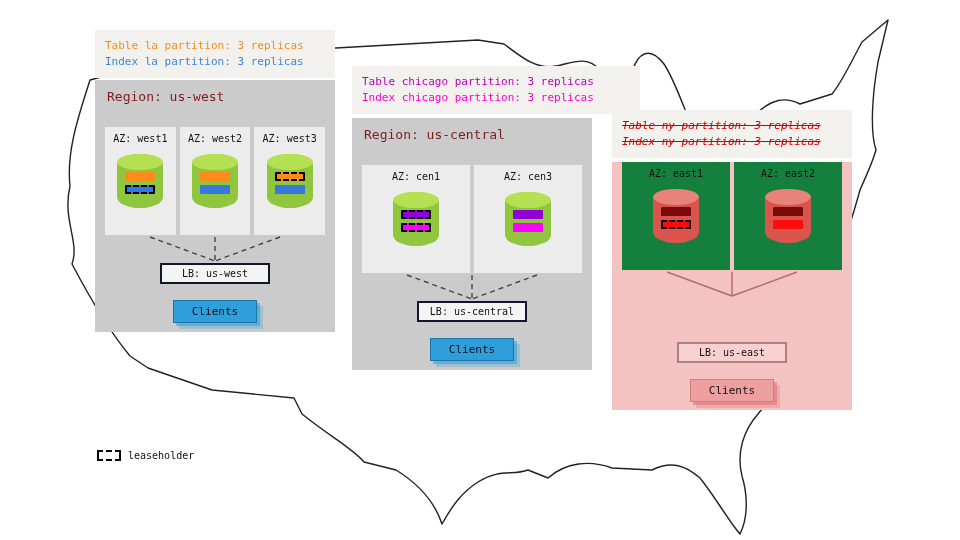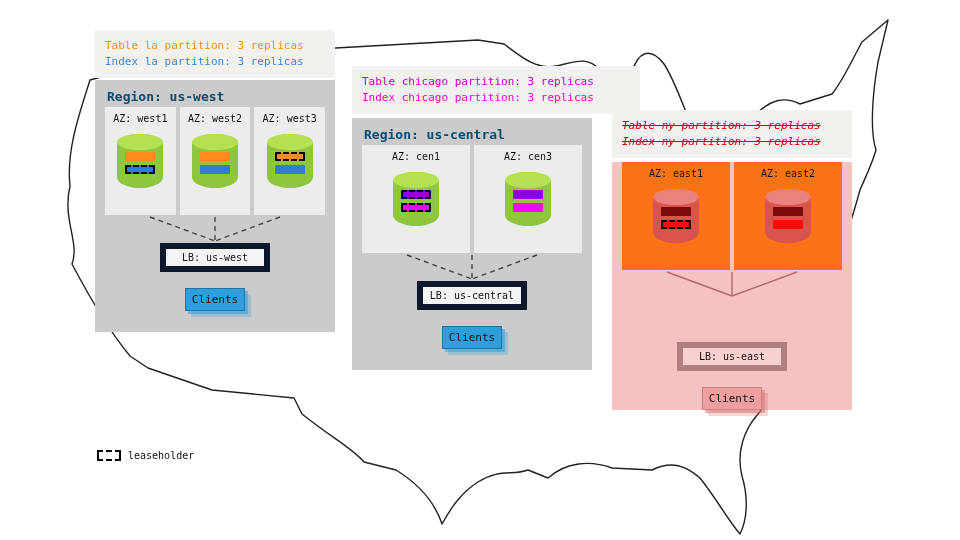--- a/index.html
+++ b/index.html
@@ -10,45 +10,45 @@
   .map-svg { position:absolute; inset:0; }
 
   
   .note { position:absolute; background:#f2f1ee; padding:8px 10px; font-size:11px; line-height:16px; }
   .note .strike { text-decoration:line-through;font-style:italic; }
 
   
   .region { position:absolute; width:240px; height:252px; }
   .region-gray { background:#cbcbcb; }
   .region-pink { background:#f5c2c2; }
-  .region-title { font-size:13px; font-weight:bold; color:#0c4a6e; padding:9px 12px 3px 12px; }
+  .region-title { font-size:13px; font-weight:normal; color:#7f1d1d; padding:9px 12px 23px 12px; }
   .region-pink .region-title { background:#f0a9a9; }
 
   .az-row { display:flex; gap:4px; margin:0 10px; }
   .az { flex:1; height:108px; text-align:center; }
   .az-gray { background:#ececec; }
-  .az-pink { background:#f97316; }
+  .az-pink { background:#15803d; }
   .az-label { font-size:10px; color:#111; padding-top:6px; }
 
   
   .cyl { position:relative; width:46px; height:54px; margin:10px auto 0; border-radius:23px/11px; }
   .cyl-green { background:#8fc63e; }
   .cyl-green::before { content:""; position:absolute; top:0; left:0; right:0; height:16px; border-radius:50%; background:#b4e052; }
   .cyl-red { background:#d9544d; }
   .cyl-red::before { content:""; position:absolute; top:0; left:0; right:0; height:16px; border-radius:50%; background:#e8837b; }
   .bars { position:absolute; top:18px; left:0; right:0; display:flex; flex-direction:column; gap:4px; align-items:center; }
   .bar { width:30px; height:9px; border-radius:1px; }
   .bar.dashed { border:2px dashed #000; }
 
   .connectors { display:block; margin:0 10px; }
 
-  .lb { width:110px; margin:0 auto; background:#f4f4f4; border:6px solid #0f172a; font-size:10px; text-align:center; padding:3px 0; color:#111; }
+  .lb { width:110px; margin:0 auto; background:#f4f4f4; border:2px solid #0f172a; font-size:10px; text-align:center; padding:3px 0; color:#111; }
   .lb-pink { background:#f8d0d0; border-color:#b08080;margin-top:44px; }
 
-  .clients { width:60px; margin:16px auto 0; font-size:11px; text-align:center; padding:4px 0; color:#111; }
+  .clients { width:84px; margin:16px auto 0; font-size:11px; text-align:center; padding:4px 0; color:#111; }
   .clients-blue { background:#2f9fdb; border:1px solid #1c74a8;
     box-shadow:3px 3px 0 rgba(47,159,219,.55), 6px 6px 0 rgba(47,159,219,.28); }
   .clients-pink { background:#ef9f9f; border:1px solid #c98080;
     box-shadow:3px 3px 0 rgba(217,106,106,.5), 6px 6px 0 rgba(217,106,106,.28); }
 
   
   .legend { position:absolute; left:97px; top:450px; display:flex; align-items:center; gap:7px; }
   .legend-swatch { width:24px; height:11px; border:2px dashed #000; background:#fff; }
   .legend-label { font-size:10px; color:#111; }
 

